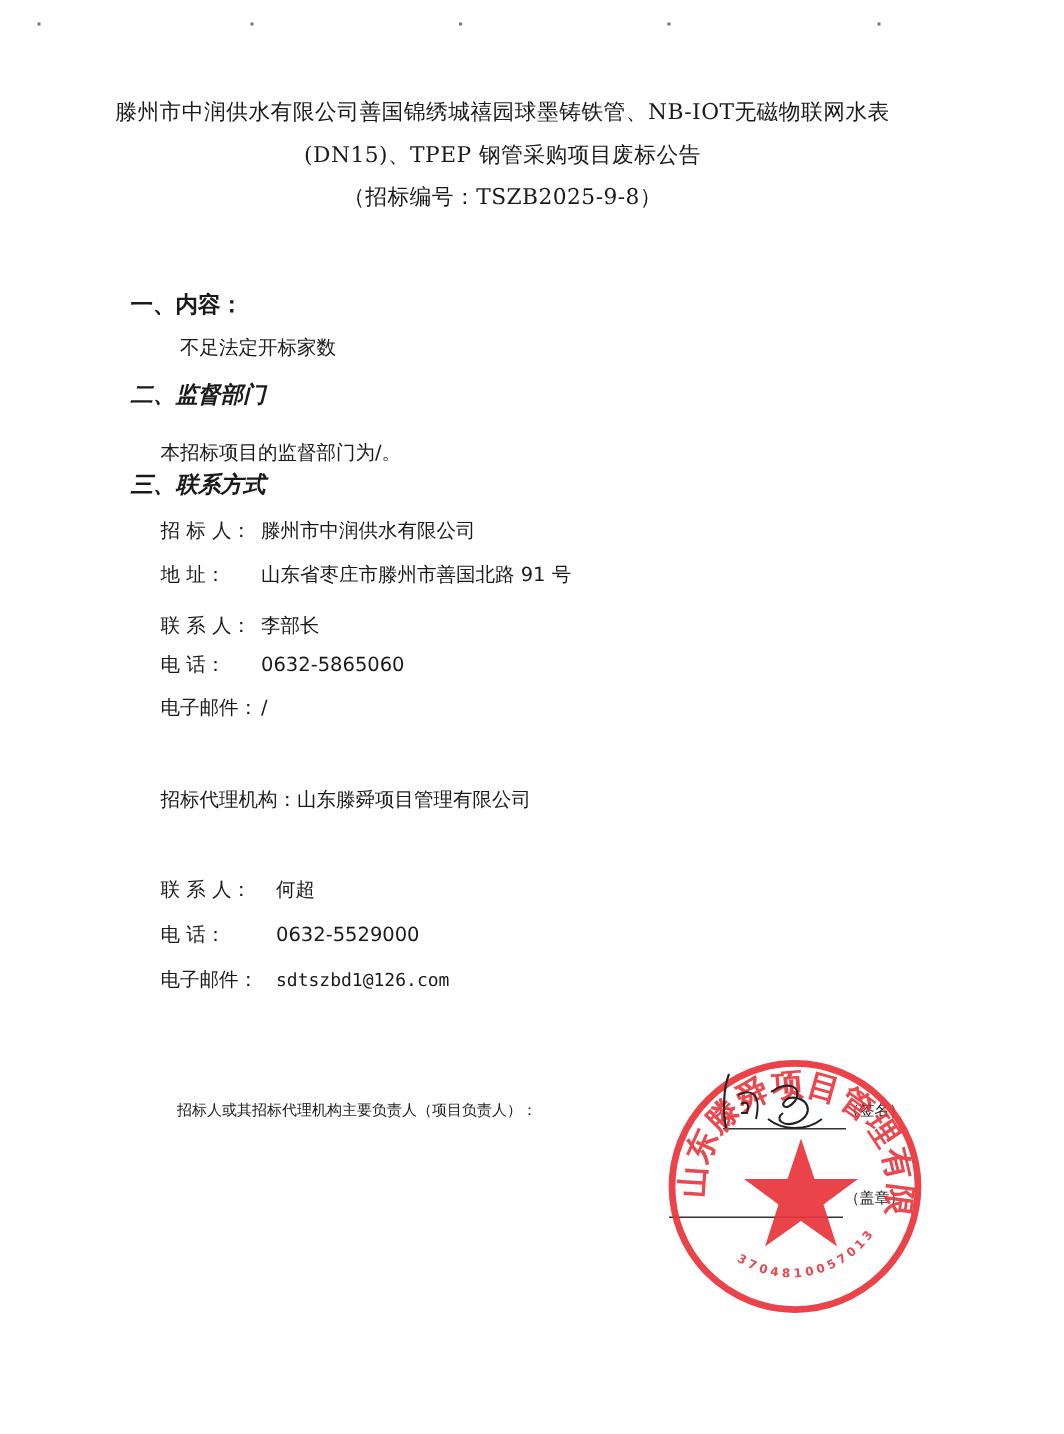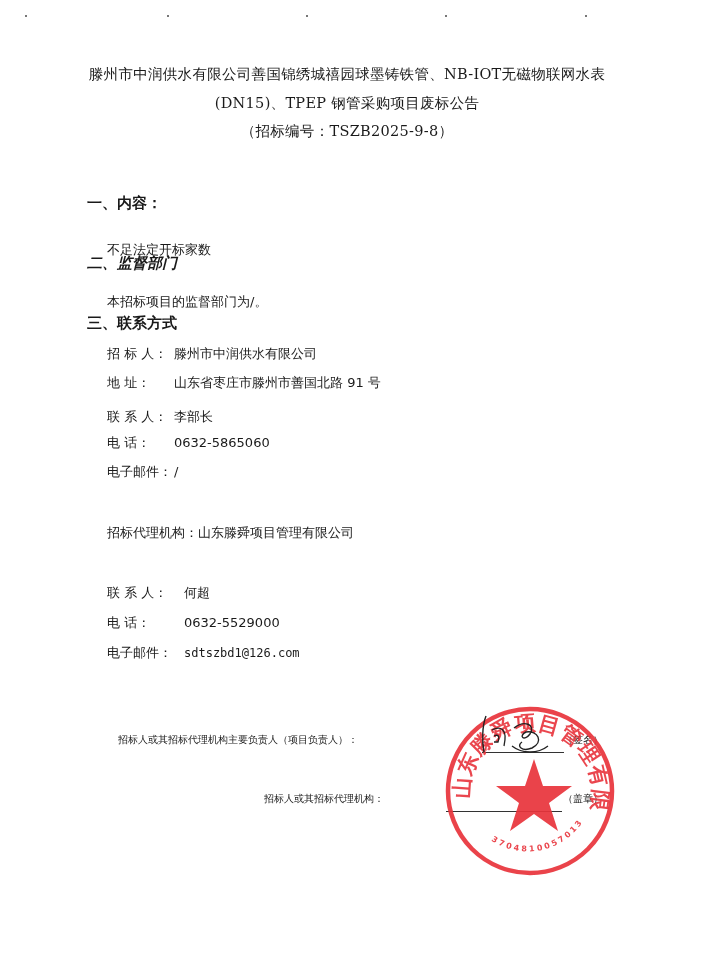--- a/index.html
+++ b/index.html
@@ -1,20 +1,20 @@
 <!DOCTYPE html>
 <html><head>
 <meta charset="utf-8">
 <style>
   html, body { margin:0; padding:0; background:#ffffff; }
   body { width:709px; height:956px; position:relative; overflow:hidden;
          font-family:"DejaVu Serif","Liberation Serif",serif; color:#1a1a1a; }
   .page { position:absolute; left:0; top:0; width:709px; height:956px; }
   .speck { position:absolute; width:2px; height:2px; background:#777; }
-  .title { position:absolute; left:0; width:670px; text-align:center; font-size:14.5px; letter-spacing:0.3px;padding-left:12px; }
+  .title { position:absolute; left:0; width:670px; text-align:center; font-size:14.5px; letter-spacing:0.3px; }
   .h { position:absolute; left:87px; font-size:15px; font-weight:bold;
        font-family:"DejaVu Sans","Liberation Sans",sans-serif; }
   .p { position:absolute; font-size:13px; font-family:"DejaVu Sans","Liberation Sans",sans-serif; white-space:nowrap; }
   .row { position:absolute; left:107px; font-size:13px; white-space:nowrap;
          font-family:"DejaVu Sans","Liberation Sans",sans-serif; }
   .row .lbl { display:inline-block; }
   .row .val { display:inline-block; }
   .lbl.w1 { width:67px; }
   .lbl.w2 { width:77px; }
   .sig { position:absolute; font-size:10px; white-space:nowrap;
@@ -31,26 +31,26 @@
   <div class="speck" style="left:167px;top:15px;"></div>
   <div class="speck" style="left:306px;top:15px;"></div>
   <div class="speck" style="left:445px;top:15px;"></div>
   <div class="speck" style="left:585px;top:15px;"></div>
 
   <div class="title" style="top:65px;">滕州市中润供水有限公司善国锦绣城禧园球墨铸铁管、NB-IOT无磁物联网水表</div>
   <div class="title" style="top:94px;">(DN15)、TPEP 钢管采购项目废标公告</div>
   <div class="title" style="top:122px;">（招标编号：TSZB2025-9-8）</div>
 
   <div class="h" style="top:194px;">一、内容：</div>
-  <div class="p" style="left:107px;top:223px;margin-top:18px;">不足法定开标家数</div>
+  <div class="p" style="left:120px;top:223px;">不足法定开标家数</div>
 
   <div class="h" style="top:254px;font-style:italic;">二、监督部门</div>
   <div class="p" style="left:107px;top:285px;margin-top:8px;">本招标项目的监督部门为/。</div>
 
-  <div class="h" style="top:314px;">三、联系方式</div>
+  <div class="h" style="top:314px;font-style:italic;">三、联系方式</div>
 
   <div class="row" style="top:345px;">
     <span class="lbl w1">招 标 人：</span><span class="val">滕州市中润供水有限公司</span>
   </div>
   <div class="row" style="top:374px;">
     <span class="lbl w1">地    址：</span><span class="val">山东省枣庄市滕州市善国北路 91 号</span>
   </div>
   <div class="row" style="top:408px;">
     <span class="lbl w1">联 系 人：</span><span class="val">李部长</span>
   </div>
@@ -71,21 +71,20 @@
     <span class="lbl w2">电      话：</span><span class="val">0632-5529000</span>
   </div>
   <div class="row" style="top:644px;">
     <span class="lbl w2">电子邮件：</span><span class="val" style="font-family:'DejaVu Sans Mono','Liberation Mono',monospace;font-size:12px;">sdtszbd1@126.com</span>
   </div>
 
   <div class="sig" style="left:118px;top:733px;">招标人或其招标代理机构主要负责人（项目负责人）：</div>
   <div class="uline" style="left:482px;top:752px;width:82px;"></div>
   <div class="sig" style="left:563px;top:733px;">（签名）</div>
 
-  <div class="sig" style="left:264px;top:792px;">招标人或其招标代理机构：</div>
   <div class="uline" style="left:446px;top:811px;width:116px;"></div>
   <div class="sig" style="left:563px;top:792px;">（盖章）</div>
 
   <svg class="stamp" viewBox="0 0 176 176">
     <defs>
       <path id="arcTop" d="M 28 100 A 62 62 0 1 1 150 100" fill="none"></path>
       <path id="arcBot" d="M 42 132 A 66 66 0 0 0 140 120" fill="none"></path>
     </defs>
     <circle cx="88" cy="88" r="82" fill="none" stroke="#e8333b" stroke-width="4.5" opacity="0.92"></circle>
     <polygon points="88,52 97,79 126,79 103,96 112,124 88,107 64,124 73,96 50,79 79,79" fill="#e8333b" opacity="0.92" transform="translate(4,4)"></polygon>

